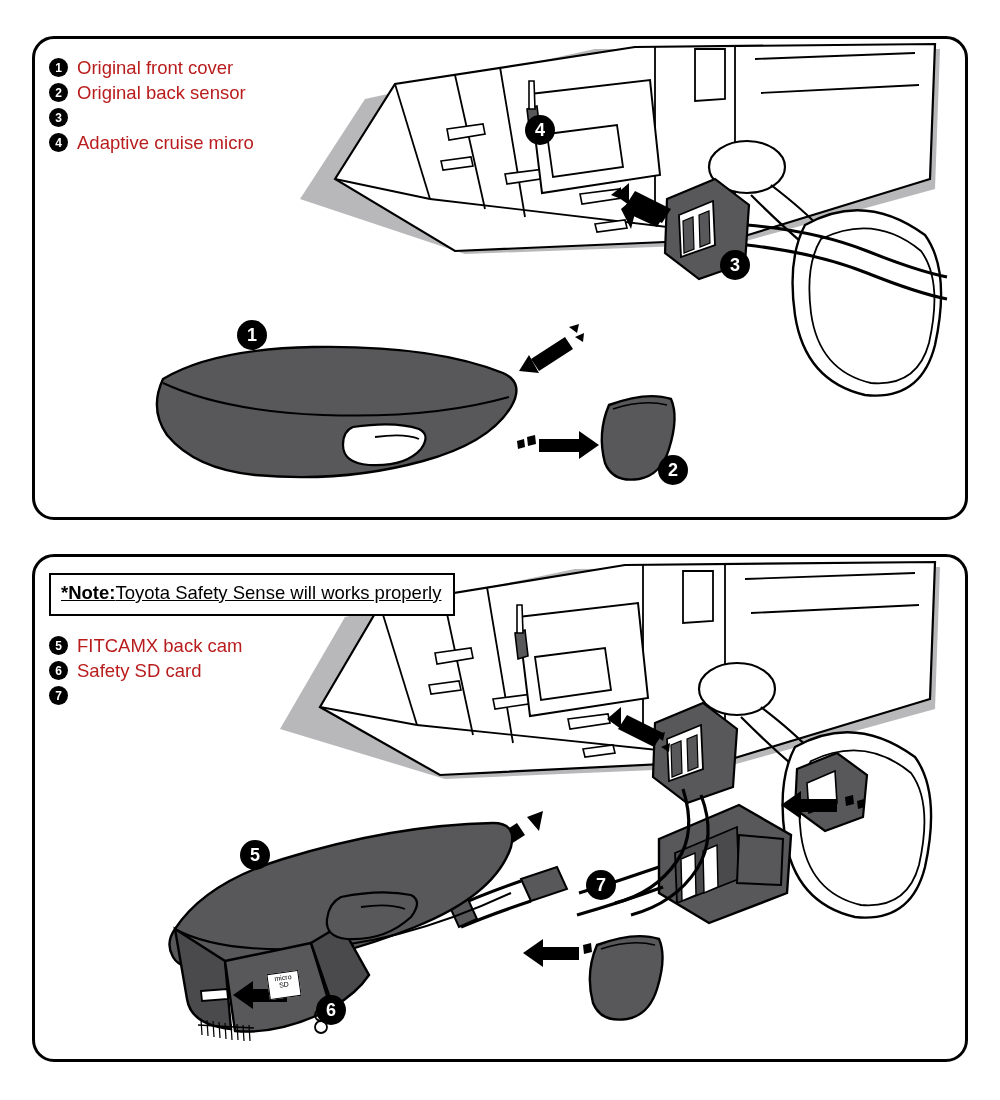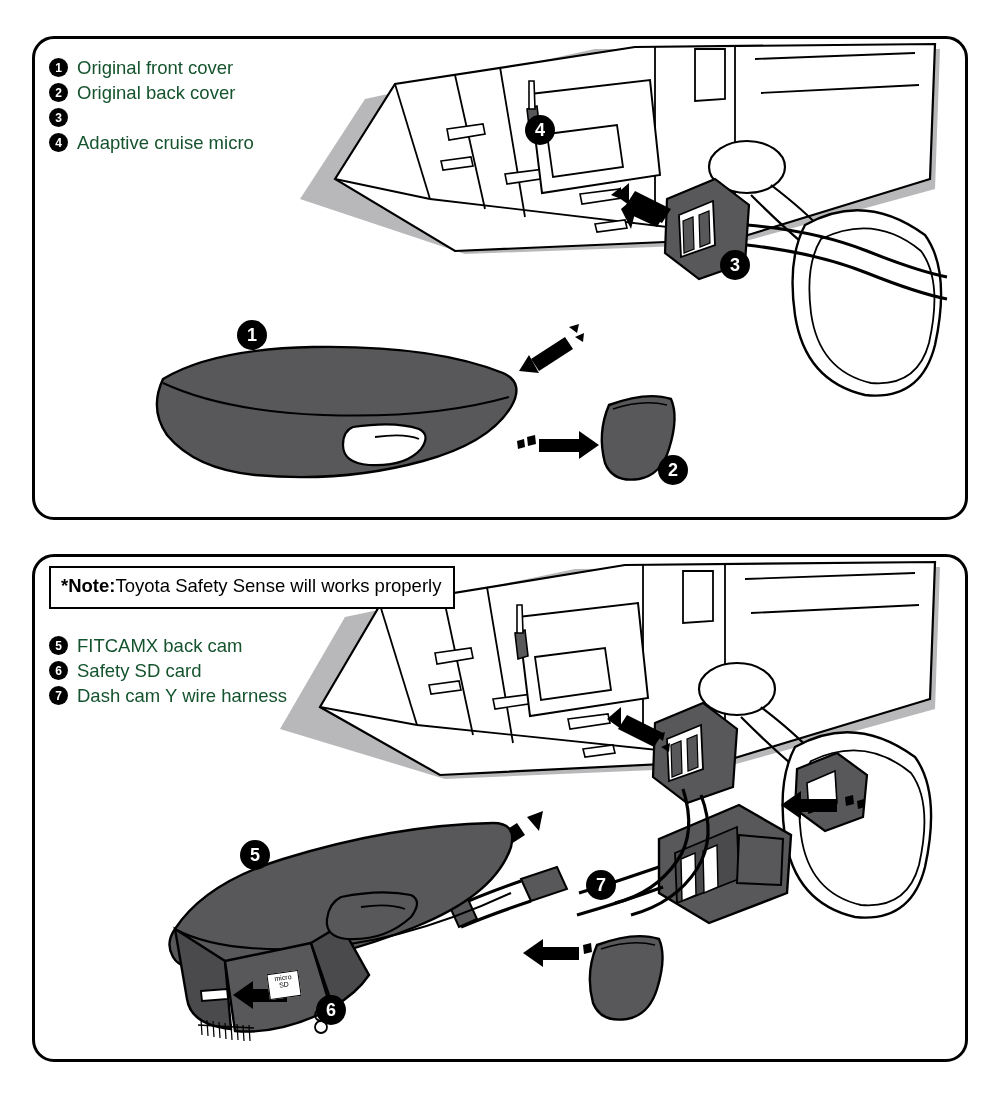--- a/index.html
+++ b/index.html
@@ -57,34 +57,35 @@
     font-weight: bold;
     display: flex;
     align-items: center;
     justify-content: center;
     flex: 0 0 auto;
     font-family: "Liberation Sans", sans-serif;
   }
   .legend-label {
     margin-left: 9px;
     font-size: 18.5px;
-    color: #14532d;
+    color: #b91c1c;
     white-space: nowrap;
   }
 
   .note-box {
     position: absolute;
     left: 14px;
-    top: 9px;
+    top: 16px;
     z-index: 50;
     background: #ffffff;
     border: 2px solid #000000;
     padding: 6px 12px 8px 10px;
     max-width: 440px;
     box-sizing: border-box;
+    text-decoration: underline;
   }
   .note-line {
     font-size: 18.5px;
     color: #000000;
     line-height: 1.33;
     white-space: nowrap;
   }
   .note-line .note-strong { font-weight: bold; }
   .note-line.indent { padding-left: 10px; }
 
@@ -207,21 +208,21 @@
     </svg>
   </div>
 
   <div class="legend" id="legend-top">
     <div class="legend-row">
       <span class="badge">1</span>
       <span class="legend-label">Original front cover</span>
     </div>
     <div class="legend-row">
       <span class="badge">2</span>
-      <span class="legend-label">Original back cover</span>
+      <span class="legend-label">Original back sensor</span>
     </div>
     <div class="legend-row">
       <span class="badge">3</span>
     </div>
     <div class="legend-row">
       <span class="badge">4</span>
       <span class="legend-label">Adaptive cruise micro</span>
     </div>
   </div>
 </div>
@@ -365,21 +366,20 @@
     <div class="legend-row">
       <span class="badge">5</span>
       <span class="legend-label">FITCAMX back cam</span>
     </div>
     <div class="legend-row">
       <span class="badge">6</span>
       <span class="legend-label">Safety SD card</span>
     </div>
     <div class="legend-row">
       <span class="badge">7</span>
-      <span class="legend-label">Dash cam Y wire harness</span>
     </div>
   </div>
 </div>
 
 <div class="callout" style="left:240px; top:840px;">5</div>
 <div class="callout" style="left:586px; top:870px;">7</div>
 <div class="callout" style="left:316px; top:995px;">6</div>
 
 <div class="sd-label" style="left:268px; top:972px; width:26px; height:22px;">micro SD</div>
 

